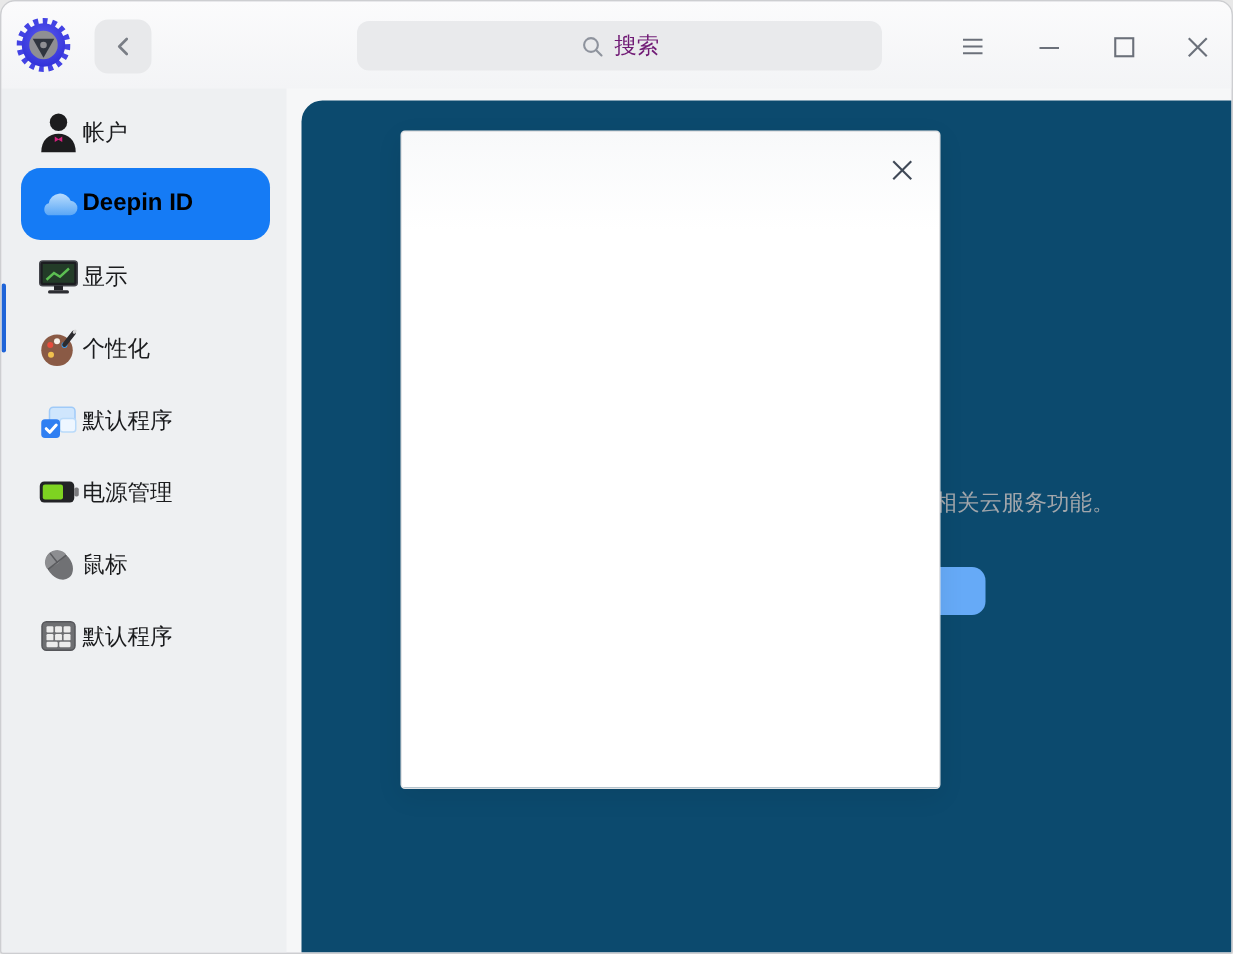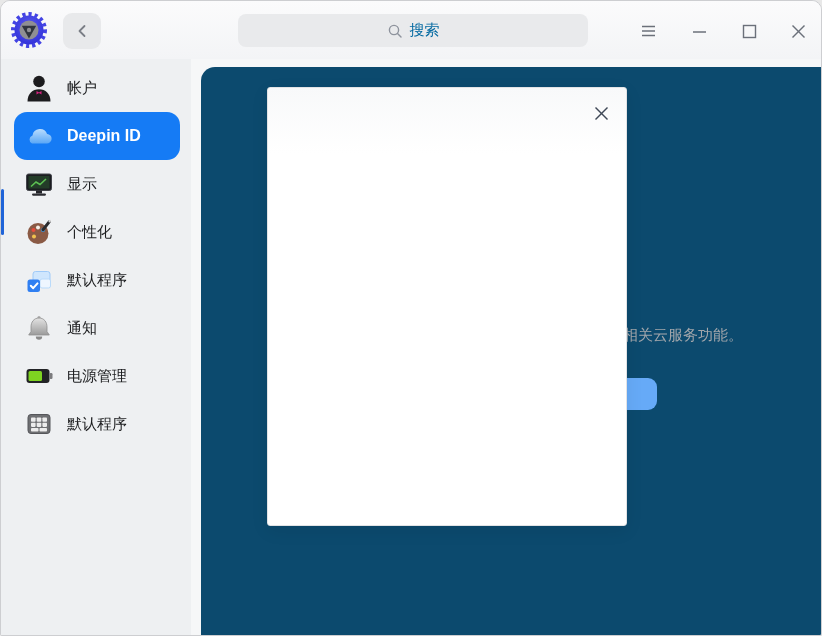--- a/index.html
+++ b/index.html
@@ -19,36 +19,36 @@
   .logo{ position:absolute; left:10px; top:11px; width:36px; height:36px; }
   .back-btn{
     position:absolute; left:62px; top:12px; width:38px; height:36px;
     background:#e8e9eb; border:none; border-radius:9px;
     display:flex; align-items:center; justify-content:center; cursor:pointer;
   }
   .search{
     position:absolute; left:237px; top:13px; width:350px; height:33px;
     background:#e9eaec; border-radius:8px;
     display:flex; align-items:center; justify-content:center; gap:7px;
-    color:#0369a1; font-size:15px; cursor:text;
+    color:#701a75; font-size:15px; cursor:text;
   }
   .winctl{ position:absolute; top:16px; width:28px; height:28px; border:none; background:transparent;
     display:flex; align-items:center; justify-content:center; cursor:pointer; }
   .winctl.menu{ left:633px; } .winctl.min{ left:684px; } .winctl.max{ left:734px; } .winctl.close{ left:783px; }
 
   
   .sidebar{ position:absolute; left:0; top:58px; width:190px; bottom:0; background:#eef0f2; }
   .side-list{ list-style:none; padding-top:5px; }
   .side-item{
     height:48px; margin:0 11px 0 13px; padding-left:9px; border-radius:13px;
-    display:flex; align-items:center; gap:12px; cursor:pointer;
+    display:flex; align-items:center; gap:0; cursor:pointer;
   }
   .side-item .label{ font-size:15px; color:#1b1c1e; }
   .side-item.selected{ background:#157bf5; }
-  .side-item.selected .label{ color:#ffffff; font-weight:bold; font-size:16px; }
+  .side-item.selected .label{ color:#000000; font-weight:bold; font-size:16px; }
   .side-item svg{ flex:0 0 32px; }
   .scroll-indicator{ position:absolute; left:0; top:130px; width:3px; height:46px; background:#1f64d8; border-radius:2px; }
 
   
   .content{
     position:absolute; left:200px; top:66px; right:0; bottom:0;
     background:#0c4a6e; border-top-left-radius:14px;
   }
   .bg-text{ position:absolute; left:422px; top:259px; font-size:15px; color:#a2a6ab; white-space:nowrap; }
   .bg-button{ position:absolute; left:337px; top:311px; width:119px; height:32px; background:#66aaf7; border:none; border-radius:9px; cursor:pointer; }
@@ -179,46 +179,43 @@
         <svg width="32" height="32" viewBox="0 0 32 32">
           <rect x="10" y="7.5" width="17" height="11" rx="2.5" fill="#cfe6fd" stroke="#9fcaf8" stroke-width="1"></rect>
           <rect x="17" y="15" width="10.5" height="9" rx="2" fill="#eef6ff" stroke="#b9dafa" stroke-width="1"></rect>
           <rect x="4.5" y="15.5" width="12.5" height="12.5" rx="2.5" fill="#2f7ff2"></rect>
           <path d="M7.8 21.8 l2.4 2.4 4.3-4.8" fill="none" stroke="#ffffff" stroke-width="2" stroke-linecap="round" stroke-linejoin="round"></path>
         </svg>
         <span class="label">默认程序</span>
       </li>
 
 
-      <li class="side-item">
-        <svg width="32" height="32" viewBox="0 0 32 32">
-          <defs>
-            <linearGradient id="gbell" x1="0" y1="0" x2="0" y2="1">
-              <stop offset="0%" stop-color="#e3e3e3"></stop>
-                <stop offset="100%" stop-color="#9b9b9b"></stop>
-            </linearGradient>
-          </defs>
-          <circle cx="16" cy="5.5" r="1.6" fill="#ababab"></circle>
-          <path d="M16 6 c5.2 0 8 4.2 8 9 v4.5 l2.3 3.5 H5.7 L8 19.5 V15 c0-4.8 2.8-9 8-9 z" fill="url(#gbell)" stroke="#8e8e8e" stroke-width="0.8"></path>
-          <path d="M12.8 24.5 a3.2 3.2 0 0 0 6.4 0 z" fill="#8a8a8a"></path>
-        </svg>
-        <span class="label">通知</span>
-      </li>
 
 
 
       <li class="side-item">
         <svg width="32" height="32" viewBox="0 0 32 32">
           <rect x="3.5" y="9" width="23" height="14" rx="3" fill="#222326"></rect>
           <rect x="5.5" y="11" width="13.5" height="10" rx="1.5" fill="#7ed321"></rect>
           <rect x="26.5" y="13" width="3" height="6" rx="1.2" fill="#7b7b7e"></rect>
         </svg>
         <span class="label">电源管理</span>
       </li>
 
+      <li class="side-item">
+        <svg width="32" height="32" viewBox="0 0 32 32">
+          <g transform="rotate(-38 16 16)">
+            <ellipse cx="16" cy="17" rx="8" ry="10.5" fill="#707174"></ellipse>
+            <path d="M8 14 a8 7.5 0 0 1 16 0 l-8 1.5 z" fill="#8d8e91"></path>
+            <line x1="16" y1="7" x2="16" y2="15" stroke="#5a5b5e" stroke-width="1"></line>
+            <line x1="8.3" y1="14.5" x2="23.7" y2="14.5" stroke="#5a5b5e" stroke-width="1"></line>
+          </g>
+        </svg>
+        <span class="label">鼠标</span>
+      </li>
 
       <li class="side-item">
         <svg width="32" height="32" viewBox="0 0 32 32">
           <rect x="5" y="6.5" width="22" height="19" rx="3" fill="#6e6f72" stroke="#55565a" stroke-width="1"></rect>
           <g fill="#ececec">
             <rect x="8" y="9.5" width="4.6" height="4.2" rx="0.8"></rect>
               <rect x="13.7" y="9.5" width="4.6" height="4.2" rx="0.8"></rect>
               <rect x="19.4" y="9.5" width="4.6" height="4.2" rx="0.8"></rect>
             <rect x="8" y="14.7" width="4.6" height="4.2" rx="0.8"></rect>
               <rect x="13.7" y="14.7" width="4.6" height="4.2" rx="0.8"></rect>

